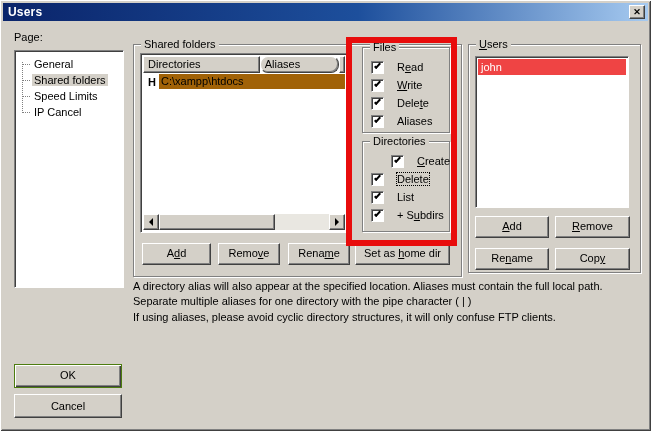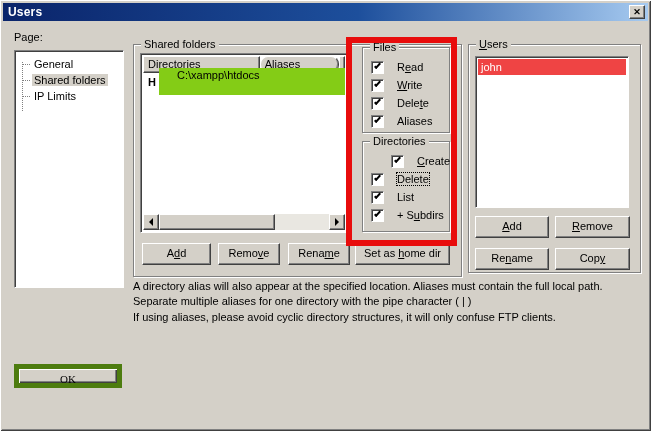--- a/index.html
+++ b/index.html
@@ -35,23 +35,22 @@
     box-shadow: inset 1px 1px 0 #404040;
   }
   .btn {
     position:absolute; background:#d4d0c8;
     border:1px solid; border-color:#fff #404040 #404040 #fff;
     box-shadow: inset -1px -1px 0 #808080;
     text-align:center; height:22px; line-height:19px; font-size:11px;
     cursor:default;
   }
   .btn-default {
-    border:5px solid #4d7c0f;
+    border:1px solid #4d7c0f;
     box-shadow: inset 1px 1px 0 #fff, inset -1px -1px 0 #404040, inset -2px -2px 0 #808080;
-    font-family: Liberation Serif, serif;
   }
   .groupbox {
     position:absolute; border:1px solid #808080;
     box-shadow: inset 1px 1px 0 #fff, 1px 1px 0 #fff;
   }
   .group-legend {
     position:absolute; top:-8px; left:7px; background:#d4d0c8; padding:0 3px; line-height:14px;
   }
   
   .page-label { position:absolute; left:14px; top:31px;text-align:right; }
@@ -63,21 +62,21 @@
   .tree-label.selected { background:#d4d0c8; }
   
   .listview { position:absolute; left:140px; top:53px; width:208px; height:180px; }
   .lv-headers { position:absolute; left:2px; top:2px; right:2px; height:17px; display:flex; }
   .colhdr {
     background:#d4d0c8; border:1px solid; border-color:#fff #404040 #404040 #fff;
     box-shadow: inset -1px -1px 0 #808080; padding-left:4px; line-height:14px; overflow:hidden;
   }
   .lv-row { position:absolute; left:2px; top:20px; right:2px; height:15px; display:flex; align-items:center; }
   .lv-marker { font-weight:bold; width:11px; margin-left:5px; }
-  .lv-path { background:#84cc16; flex:1; height:27px; line-height:15px; padding-left:18px; }
+  .lv-path { background:#a16207; flex:1; height:15px; line-height:15px; padding-left:2px; }
   
   .hscroll { position:absolute; left:2px; right:2px; bottom:2px; height:16px; background:#e9e7e1; }
   .sb-btn {
     position:absolute; top:0; width:16px; height:16px; background:#d4d0c8;
     border:1px solid; border-color:#fff #404040 #404040 #fff; box-shadow: inset -1px -1px 0 #808080;
     display:flex; align-items:center; justify-content:center;
   }
   .sb-left { left:0; } .sb-right { right:0; }
   .tri-left { width:0; height:0; border-top:4px solid transparent; border-bottom:4px solid transparent; border-right:4px solid #000; }
   .tri-right { width:0; height:0; border-top:4px solid transparent; border-bottom:4px solid transparent; border-left:4px solid #000; }
@@ -123,21 +122,25 @@
     <div class="tree-item">
       <span class="twig"></span>
       <span class="tree-label">General</span>
     </div>
     <div class="tree-item">
       <span class="twig"></span>
       <span class="tree-label selected">Shared folders</span>
     </div>
     <div class="tree-item">
       <span class="twig"></span>
-      <span class="tree-label">IP Limits</span>
+      <span class="tree-label">Speed Limits</span>
+    </div>
+    <div class="tree-item">
+      <span class="twig"></span>
+      <span class="tree-label">IP Cancel</span>
     </div>
   </div>
 
   <div class="groupbox" style="left:133px; top:44px; width:329px; height:233px;">
     <span class="group-legend">Shared folders</span>
   </div>
 
   <div class="listview sunken">
     <div class="lv-headers">
       <div class="colhdr" style="width:124px;">Directories</div>
@@ -246,14 +249,15 @@
     </div>
     <div class="btn" style="left:86px; top:203px; width:75px;">
       <span>Cop</span><u>y</u><span></span>
     </div>
   </div>
 
   <div class="help" style="top:279px;">A directory alias will also appear at the specified location. Aliases must contain the full local path. Separate multiple aliases for one directory with the pipe character ( | )</div>
   <div class="help" style="top:310px;">If using aliases, please avoid cyclic directory structures, it will only confuse FTP clients.</div>
 
   <div class="btn btn-default" style="left:14px; top:364px; width:108px; height:24px; line-height:21px;">OK</div>
+  <div class="btn" style="left:14px; top:394px; width:108px; height:24px; line-height:22px;">Cancel</div>
 
 </div>
 
 </body></html>

